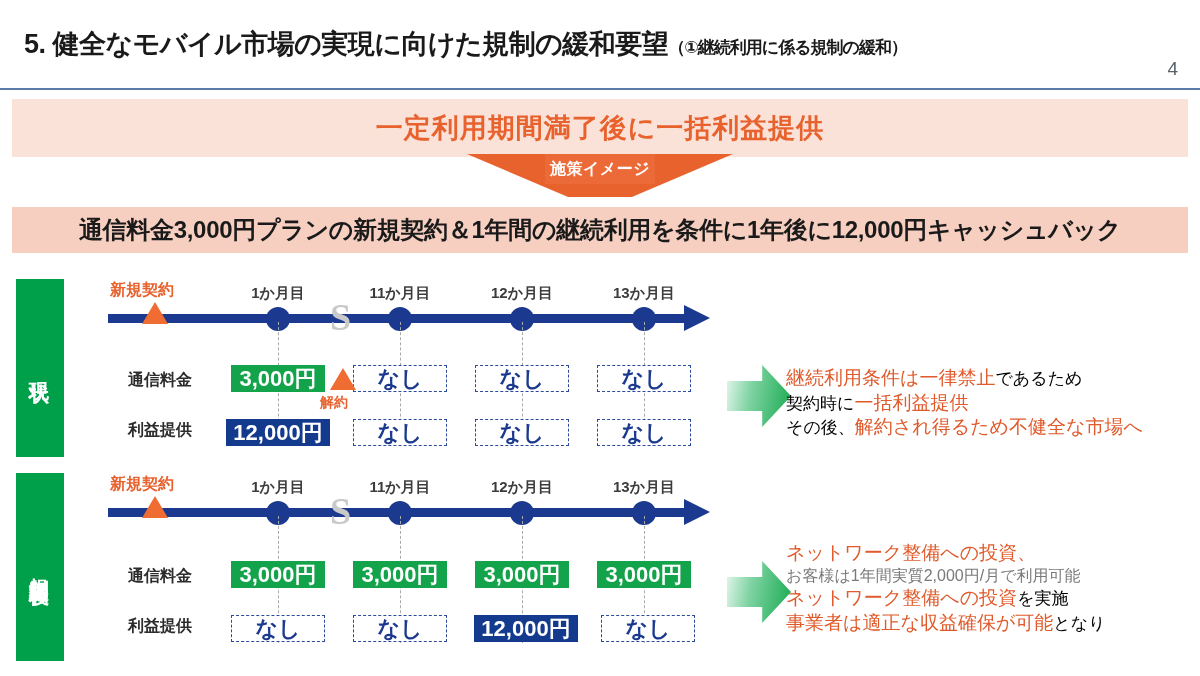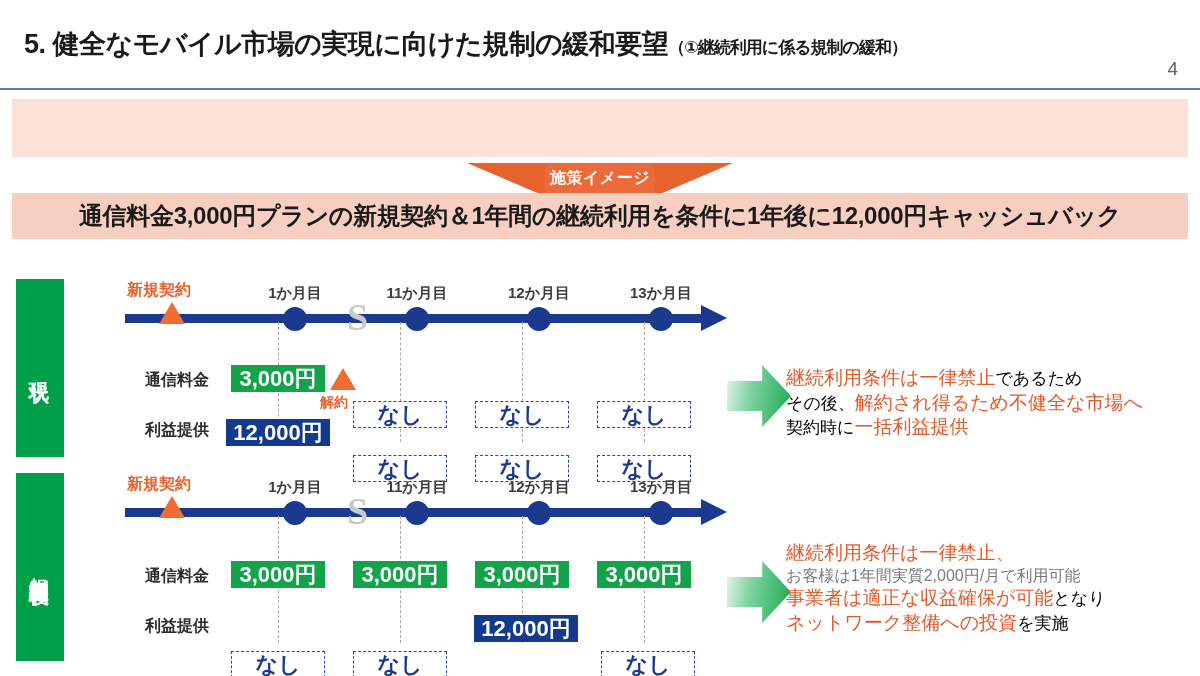--- a/index.html
+++ b/index.html
@@ -40,58 +40,58 @@
     font-size:21px;font-weight:bold;letter-spacing:0.5px;
   }
   .bandB-txt{
     position:absolute;left:250px;top:99px;width:700px;height:58px;
     display:flex;align-items:center;justify-content:center;
     font-size:27px;font-weight:bold;color:#e8622e;letter-spacing:1px;
   }
 
   
   .imgarrow{
-    position:absolute;left:467px;top:163px;width:266px;height:43px;
+    position:absolute;left:467px;top:154px;width:266px;height:43px;
   }
   .arw-head{
     position:absolute;left:0;top:0;width:266px;height:43px;
     background:#e8622e;
     -webkit-clip-path:polygon(0 0,100% 0,62% 100%,38% 100%);
             clip-path:polygon(0 0,100% 0,62% 100%,38% 100%);
   }
   .arw-mid{
     position:absolute;left:78px;top:0;width:110px;height:30px;background:#ec6a37;
   }
   .arw-label{
     position:absolute;left:0;top:0;width:266px;height:30px;
     display:flex;align-items:center;justify-content:center;
     color:#fff;font-size:16px;font-weight:bold;z-index:4;letter-spacing:0.5px;
   }
 
   
   .cond{
-    position:absolute;left:12px;top:193px;width:1176px;height:46px;
+    position:absolute;left:12px;top:207px;width:1176px;height:46px;
     background:#f6cfc1;
     display:flex;align-items:center;justify-content:center;
     font-size:24px;font-weight:bold;color:#1a1a1a;letter-spacing:-0.3px;
   }
 
   
   .sidetab{
     position:absolute;width:48px;background:#00a04a;color:#fff;
     display:flex;align-items:center;justify-content:center;
     font-size:20px;font-weight:bold;
     writing-mode:vertical-rl;text-orientation:upright;
     letter-spacing:2px;
   }
   .sidetab.s1{left:16px;top:279px;height:178px;}
   .sidetab.s2{left:16px;top:473px;height:188px;}
 
   
-  .tl{position:absolute;left:17px;width:760px;height:60px;}
+  .tl{position:absolute;left:0;width:760px;height:60px;}
   .tl .axis{
     position:absolute;left:108px;top:36px;width:580px;height:9px;background:#1b3a8f;
   }
   .tl .axis-head{
     position:absolute;left:684px;top:27px;width:0;height:0;
     border-top:13px solid transparent;border-bottom:13px solid transparent;
     border-left:26px solid #1b3a8f;
   }
   .tl .dot{
     position:absolute;top:29px;width:24px;height:24px;border-radius:50%;
@@ -113,33 +113,32 @@
   .tl .brk{
     position:absolute;left:330px;top:16px;width:22px;height:46px;
     color:#c9c9c9;font-size:38px;font-weight:bold;line-height:46px;
     font-family:"Liberation Serif",serif;
   }
 
   
   .rowlabel{
     position:absolute;left:128px;font-size:16px;font-weight:bold;color:#2c2c2c;
     white-space:nowrap;
-    margin-left:17px;
   }
   .cell{
     position:absolute;height:27px;width:94px;
     display:flex;align-items:center;justify-content:center;
     font-size:22px;font-weight:bold;
     transform:translateX(-50%);
   }
   .cell.green{background:#13a34a;color:#fff;}
   .cell.navy{background:#143a8e;color:#fff;}
   .cell.none{
     background:#fff;color:#1b3a8f;
-    border:1.6px dashed #2b4a9b;box-sizing:border-box;margin-top:36px;
+    border:1.6px dashed #2b4a9b;box-sizing:border-box;
   }
   .vdash{
     position:absolute;width:0;border-left:1.6px dashed #a9a9a9;
   }
   .cancel-tri{
     position:absolute;width:0;height:0;
     border-left:13px solid transparent;border-right:13px solid transparent;
     border-bottom:22px solid #ef6d32;
   }
   .cancel-lbl{
@@ -167,20 +166,21 @@
 
 <div class="slide">
 
   <div class="hdr-title">
     <span>5. 健全なモバイル市場の実現に向けた規制の緩和要望</span><span class="sub">（①継続利用に係る規制の緩和）</span>
   </div>
   <div class="page-num">4</div>
   <div class="hdr-rule"></div>
 
   <div class="bandB"></div>
+  <div class="bandB-txt">一定利用期間満了後に一括利益提供</div>
 
   <div class="imgarrow">
     <div class="arw-head"></div>
     <div class="arw-mid"></div>
     <div class="arw-label">施策イメージ</div>
   </div>
 
   <div class="cond">通信料金3,000円プランの新規契約＆1年間の継続利用を条件に1年後に12,000円キャッシュバック</div>
 
   <div class="sidetab s1">現状</div>
@@ -219,22 +219,22 @@
   <div class="cancel-lbl" style="left:334px;top:394px;">解約</div>
 
   <div class="cell navy" style="left:278px;top:419px;width:104px;">12,000円</div>
   <div class="cell none" style="left:400px;top:419px;">なし</div>
   <div class="cell none" style="left:522px;top:419px;">なし</div>
   <div class="cell none" style="left:644px;top:419px;">なし</div>
 
   <div class="garrow" style="left:727px;top:365px;"></div>
   <div class="note" style="left:786px;top:366px;">
     <div class="ln"><span class="b">継続利用条件は一律禁止</span><span class="g">であるため</span></div>
+    <div class="ln"><span class="g">契約時に</span><span class="b">一括利益提供</span></div>
     <div class="ln"><span class="g">その後、</span><span class="b">解約され得るため不健全な市場へ</span></div>
-    <div class="ln"><span class="g">契約時に</span><span class="b">一括利益提供</span></div>
   </div>
 
   <div class="tl" style="top:472px;">
     <div class="newlabel">新規契約</div>
     <div class="axis"></div>
     <div class="axis-head"></div>
     <div class="tri" style="left:142px;"></div>
     <div class="brk">S</div>
     <div class="dot" style="left:266px;"></div>
     <div class="dot" style="left:388px;"></div>
@@ -259,19 +259,19 @@
   <div class="cell green" style="left:522px;top:561px;">3,000円</div>
   <div class="cell green" style="left:644px;top:561px;">3,000円</div>
 
   <div class="cell none" style="left:278px;top:615px;">なし</div>
   <div class="cell none" style="left:400px;top:615px;">なし</div>
   <div class="cell navy" style="left:526px;top:615px;width:104px;">12,000円</div>
   <div class="cell none" style="left:648px;top:615px;">なし</div>
 
   <div class="garrow" style="left:727px;top:561px;"></div>
   <div class="note" style="left:786px;top:541px;">
-    <div class="ln"><span class="b">継続利用条件は一律禁止、</span></div>
+    <div class="ln"><span class="b">ネットワーク整備への投資、</span></div>
     <div class="ln"><span class="gs">お客様は1年間実質2,000円/月で利用可能</span></div>
+    <div class="ln"><span class="b">ネットワーク整備への投資</span><span class="g">を実施</span></div>
     <div class="ln"><span class="b">事業者は適正な収益確保が可能</span><span class="g">となり</span></div>
-    <div class="ln"><span class="b">ネットワーク整備への投資</span><span class="g">を実施</span></div>
   </div>
 
 </div>
 
 </body></html>

